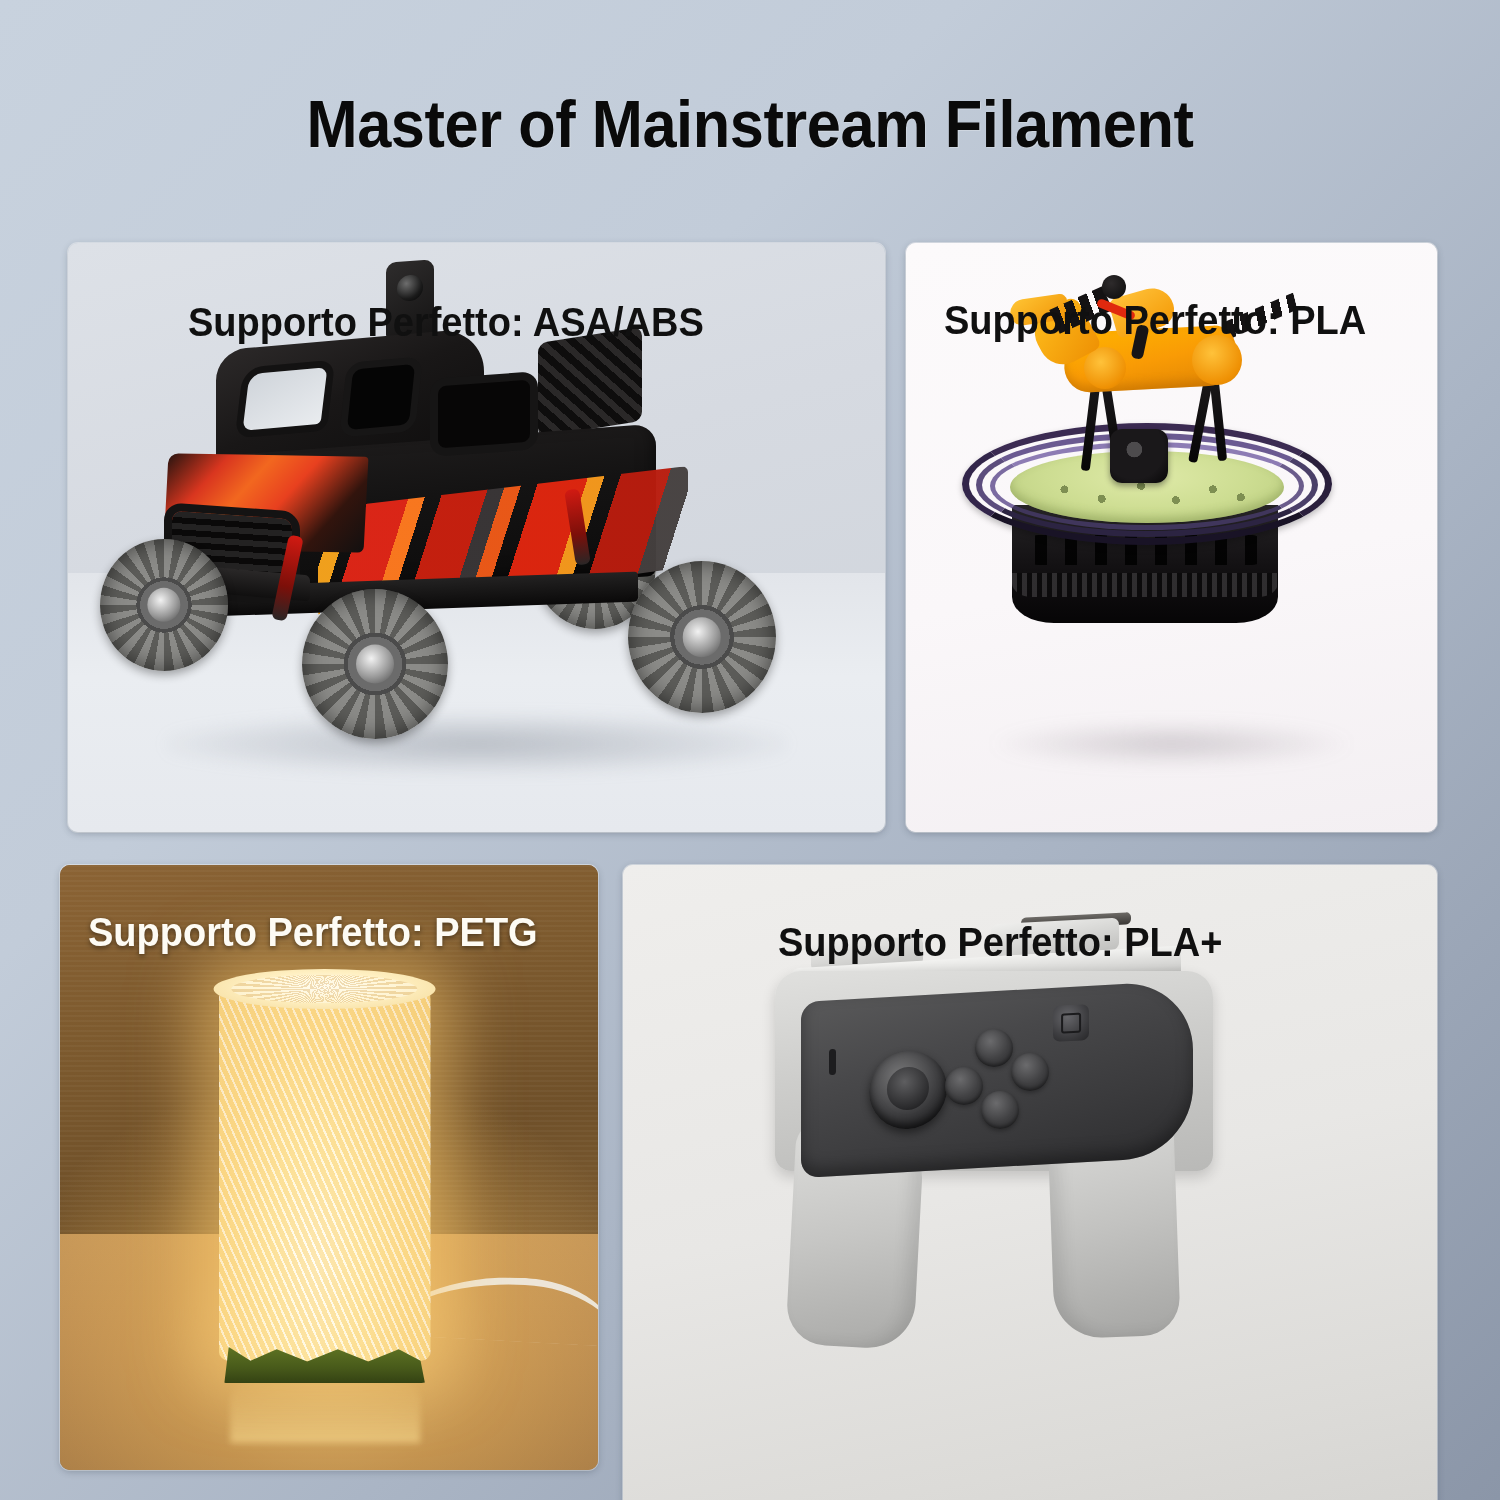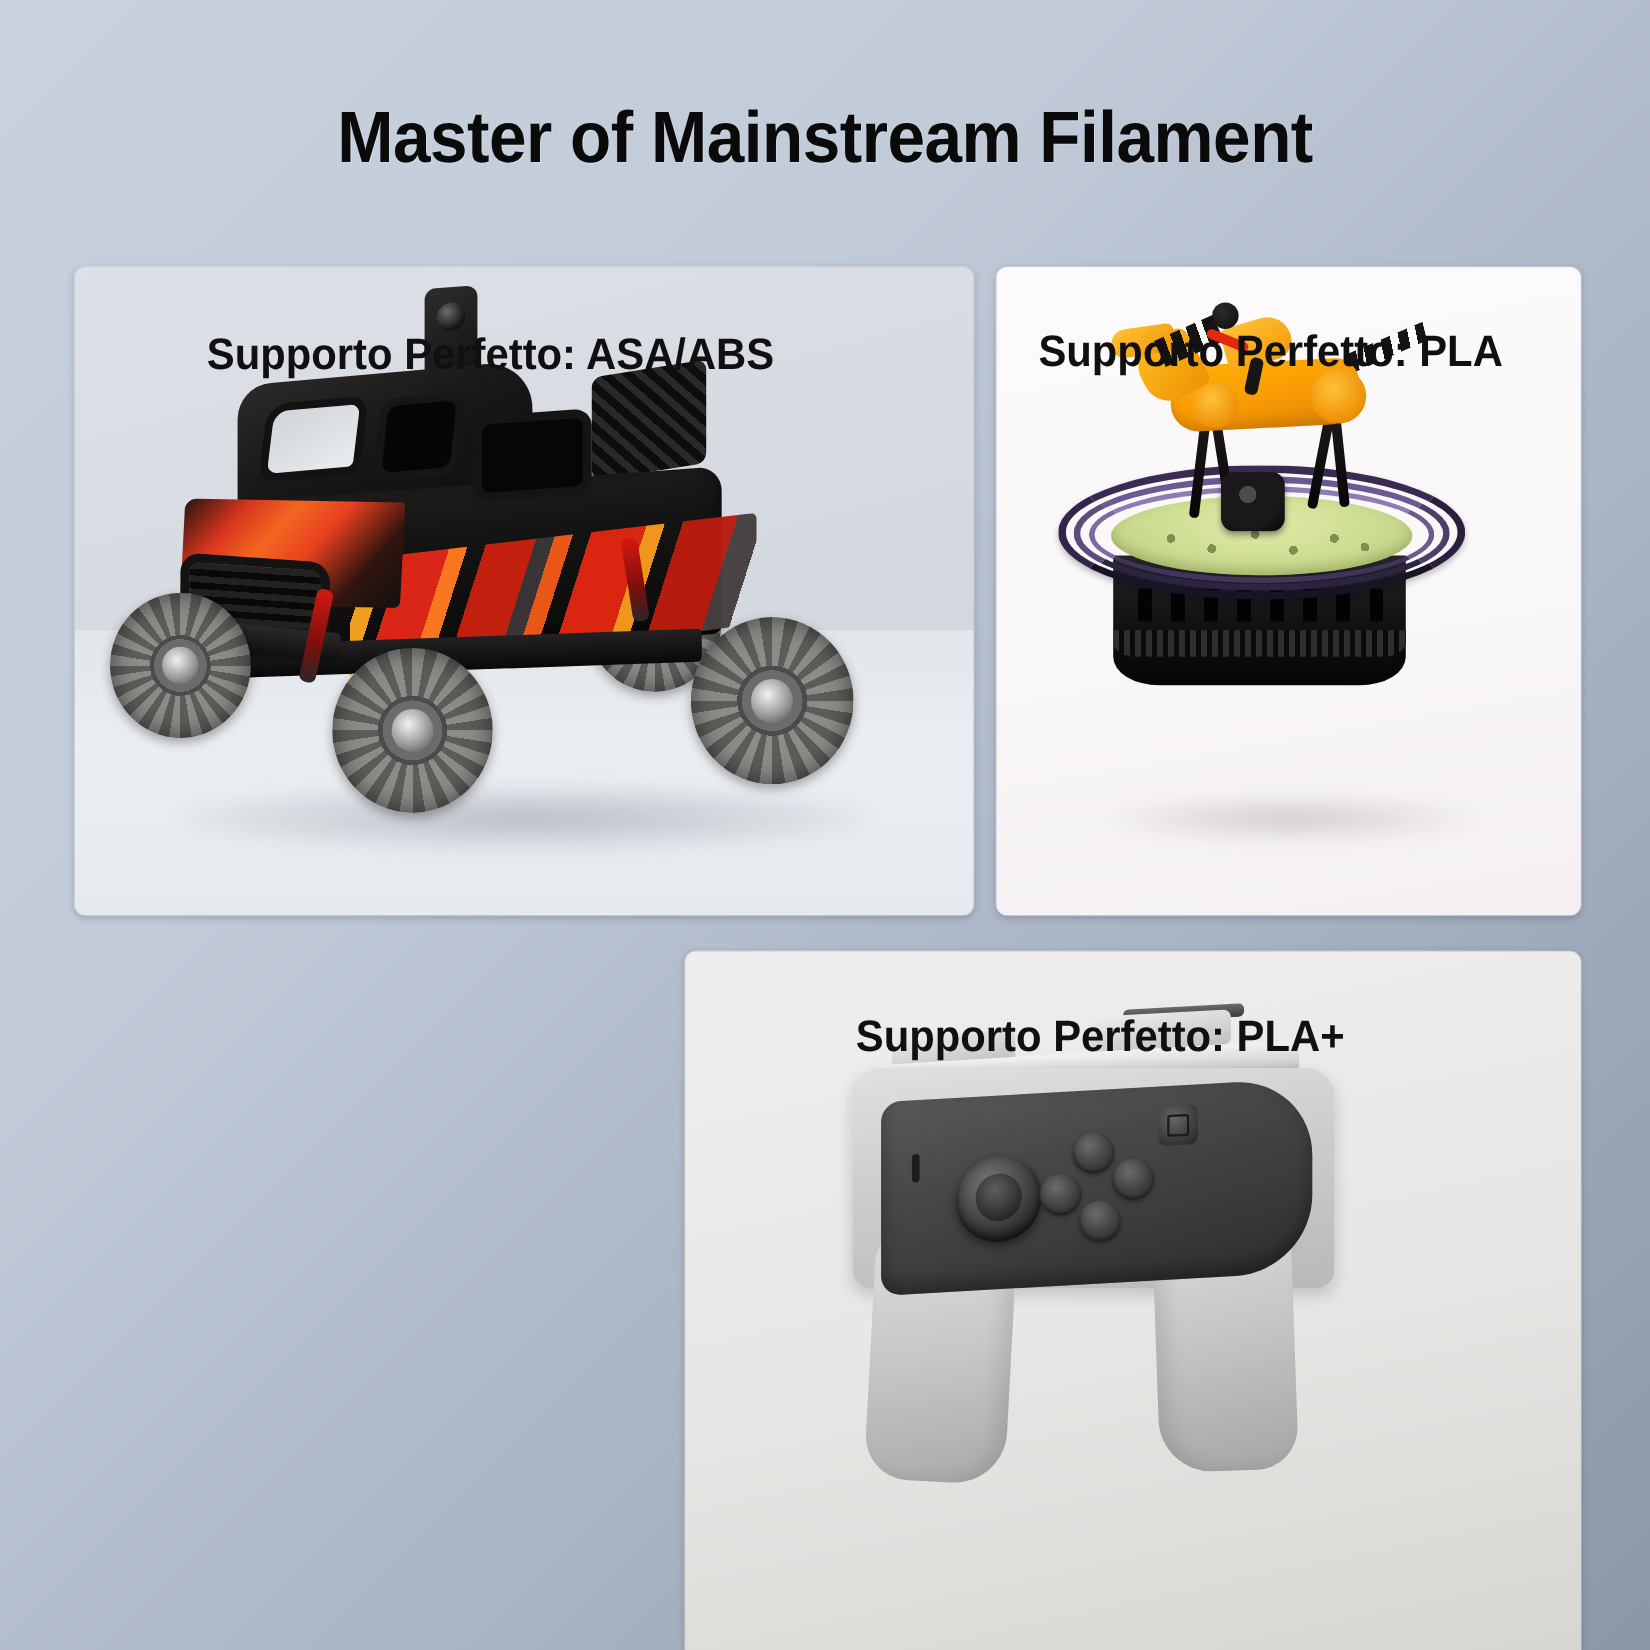--- a/index.html
+++ b/index.html
@@ -450,20 +450,33 @@
       <div class="tk tk-bumper"></div>
       <div class="shock sh1"></div>
       <div class="shock sh2"></div>
       <div class="tk wheel wh-fl"></div>
       <div class="tk wheel wh-rr"></div>
       <div class="tk wheel wh-fr"></div>
     </div>
     <div class="card-label">Supporto Perfetto: ASA/ABS</div>
   </div>
 
+  <div class="card" id="card-petg">
+    <div class="scene">
+      <div class="lp-wall"></div>
+      <div class="lp-desk"></div>
+      <div class="lp-glow"></div>
+      <div class="lamp-cable"></div>
+      <div class="lamp-reflect"></div>
+      <div class="lamp"></div>
+      <div class="lamp-top"></div>
+      <div class="lamp-base"></div>
+    </div>
+    <div class="card-label">Supporto Perfetto: PETG</div>
+  </div>
 
   <div class="card" id="card-plaplus">
     <div class="scene">
       <div class="gp-bg"></div>
       <div class="gp-shadow"></div>
 
       <div class="gp gp-chrome"></div>
       <div class="gp gp-railtabR"></div>
       <div class="gp gp-railtabL"></div>
       <div class="gp gp-rail"></div>

